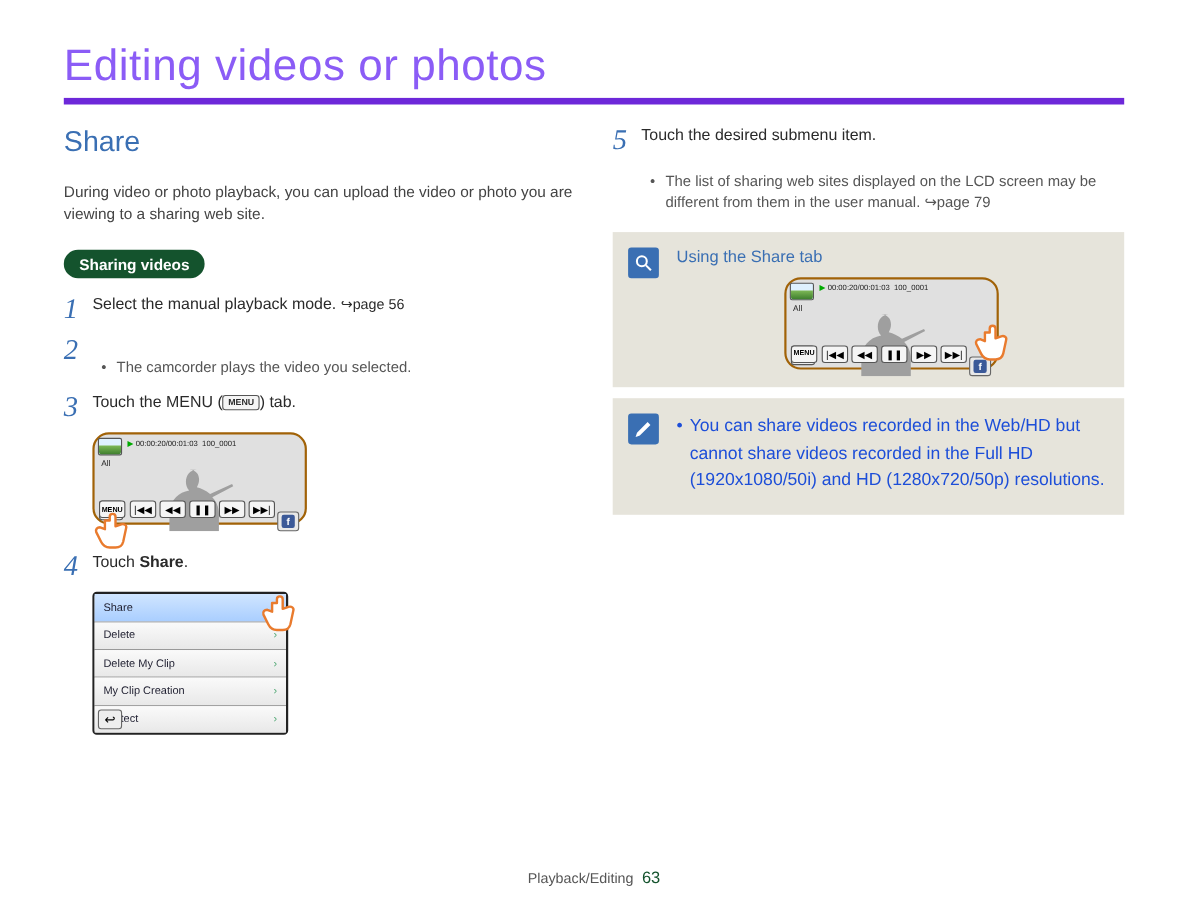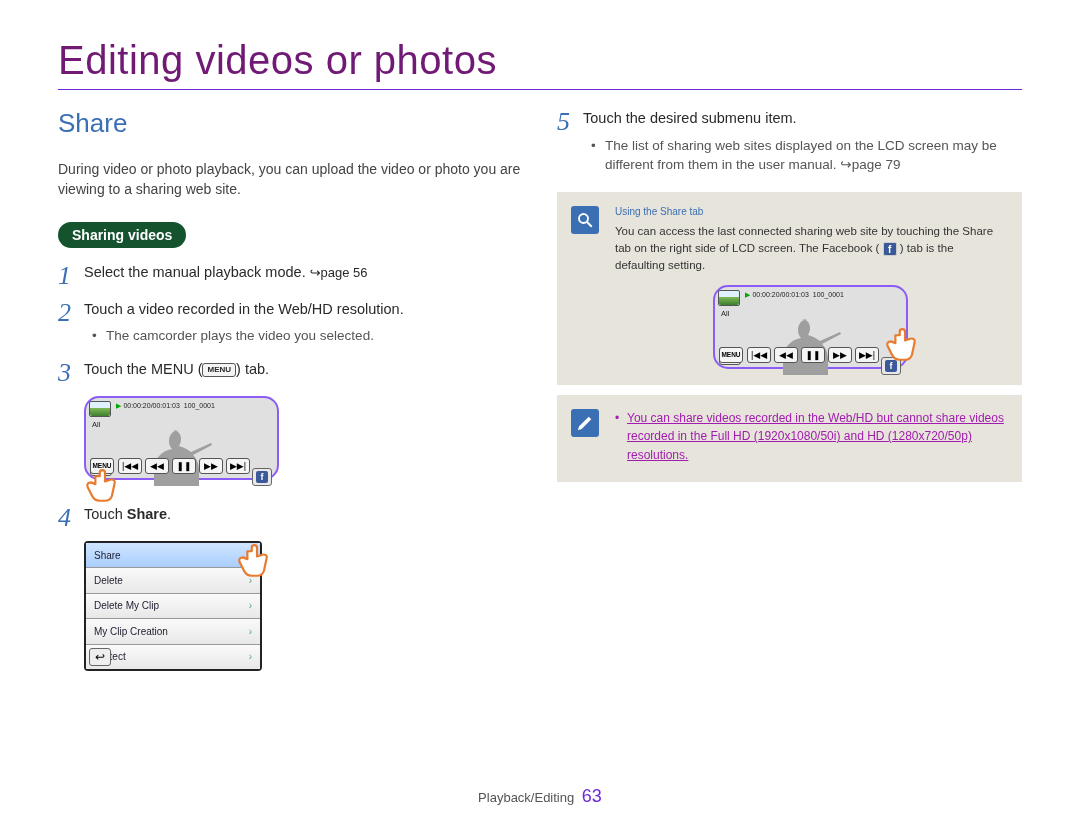--- a/index.html
+++ b/index.html
@@ -10,22 +10,22 @@
     height: 825px;
     position: relative;
     font-weight: 300;
   }
   .page {
     padding: 38px 58px 0 58px;
   }
   .page-title {
     font-size: 40px;
     font-weight: 300;
-    color: #701a75;
-    border-bottom: 1px solid #6d28d9;
+    color: #8b5cf6;
+    border-bottom: 6px solid #6d28d9;
     padding-bottom: 6px;
     margin-bottom: 18px;
     letter-spacing: 0.5px;
   }
   .cols {
     display: flex;
     gap: 34px;
   }
   .col { flex: 1; }
   .section-title {
@@ -59,21 +59,21 @@
     font-family: Georgia, serif;
     width: 26px;
     flex-shrink: 0;
     line-height: 1;
     padding-top: 1px;
   }
   .step-body { flex: 1; font-size: 14.5px; color: #2a2a2a; line-height: 1.5; }
   .ref { font-size: 13px; }
   .sub-bullets {
     list-style: none;
-    margin-top: 6px;
+    margin-top: 20px;
     padding-left: 8px;
   }
   .sub-bullets li {
     font-size: 13.5px;
     color: #555;
     position: relative;
     padding-left: 14px;
     line-height: 1.45;
     margin-bottom: 3px;
   }
@@ -82,21 +82,21 @@
     position: absolute;
     left: 0;
   }
   strong { font-weight: 700; }
 
   
   .lcd {
     width: 195px;
     height: 84px;
     background: #e0e0e0;
-    border: 2px solid #8b5cf6;
+    border: 2px solid #a16207;
     border-radius: 15px;
     margin: 8px 0 10px 26px;
     position: relative;
     overflow: visible;
     font-size: 8px;
   }
   .lcd .thumb {
     position: absolute; top: 3px; left: 3px;
     width: 22px; height: 16px; background: #dff1ff;
     border: 1px solid #555; border-radius: 2px;
@@ -175,37 +175,37 @@
     background:#e6e4db;
     padding:14px 16px 14px 58px;
     position:relative;
     margin-bottom:10px;
   }
   .callout .badge{
     position:absolute; left:14px; top:14px;
     width:28px;height:28px;border-radius:3px;
     background:#3a6fb3;color:#fff;display:flex;align-items:center;justify-content:center;
   }
-  .callout .ctitle{ color:#3a6fb3; font-size:10px; margin-bottom:6px; }
+  .callout .ctitle{ color:#3a6fb3; font-size:15px; margin-bottom:6px; }
   .callout .cbody{ font-size:11.5px; color:#333; line-height:1.5; }
   .callout .cbody .inline-f{
     display:inline-flex; width:14px;height:14px;background:#3b5998;color:#fff;
     font-size:10px;font-weight:700;align-items:center;justify-content:center;border-radius:2px;
     vertical-align:middle; border:1px solid #ccc;
   }
   .callout ul{ list-style:none; }
-  .callout ul li{ position:relative; padding-left:12px; font-size:12px; color:#a21caf; line-height:1.55; margin-bottom:4px;text-decoration:underline;}
+  .callout ul li{ position:relative; padding-left:12px; font-size:16px; color:#1d4ed8; line-height:1.55; margin-bottom:4px;}
   .callout ul li::before{content:"•"; position:absolute; left:0;}
   .lcd.in-callout{ margin: 10px auto 2px auto; }
 
   .footer{
     position:absolute; bottom:18px; left:0; right:0;
     text-align:center; font-size:13px; color:#555;
   }
-  .footer .pagenum{ font-size:18px;color:#6d28d9; margin-left:4px;}
+  .footer .pagenum{ font-size:15px;color:#14532d; margin-left:4px;}
 </style>
 </head>
 <body>
 
 <div class="page">
   <h1 class="page-title">Editing videos or photos</h1>
 
   <div class="cols">
 
     <div class="col">
@@ -217,21 +217,20 @@
       <div class="step">
         <div class="step-num">1</div>
         <div class="step-body">
           <span>Select the manual playback mode. </span><span class="ref">↪page 56</span>
         </div>
       </div>
 
       <div class="step">
         <div class="step-num">2</div>
         <div class="step-body">
-          <span>Touch a video recorded in the Web/HD resolution.</span>
           <ul class="sub-bullets">
               <li>The camcorder plays the video you selected.</li>
             </ul>
         </div>
       </div>
 
       <div class="step">
         <div class="step-num">3</div>
         <div class="step-body">
           <span>Touch the MENU (</span><span style="display:inline-block;border:1px solid #555;border-radius:3px;padding:0 4px;font-size:8px;font-weight:700;vertical-align:middle;background:#f4f4f4">MENU</span><span>) tab.</span>
@@ -323,23 +322,20 @@
       </div>
 
       <div class="callout" style="margin-top:14px">
         <div class="badge">
           <svg width="18" height="18" viewBox="0 0 24 24" fill="none" stroke="#fff" stroke-width="2.5">
               <circle cx="10" cy="10" r="6"></circle>
               <line x1="15" y1="15" x2="21" y2="21"></line>
             </svg>
         </div>
         <div class="ctitle">Using the Share tab</div>
-        <div class="cbody">
-          <span>You can access the last connected sharing web site by touching the Share tab on the right side of LCD screen. The Facebook (</span> <span class="inline-f">f</span> <span>) tab is the defaulting setting.</span>
-        </div>
 
         <div class="lcd in-callout">
           <div class="thumb"></div>
           <div class="time"><span>00:00:20/00:01:03</span>&nbsp;&nbsp;<span>100_0001</span></div>
           <div class="all">All</div>
           <div class="silhouette">
             <svg viewBox="0 0 100 66">
                 <path fill="#9f9f9f" d="M40 10c6 0 9 4 9 9 0 3-1 5-2 7 4 1 8 3 12 6l20-9 1 2-19 10c4 4 6 9 6 16v15H22V51c0-12 7-20 18-22-2-2-3-5-3-8 0-6 4-11 10-11z"></path>
               </svg>
           </div>

